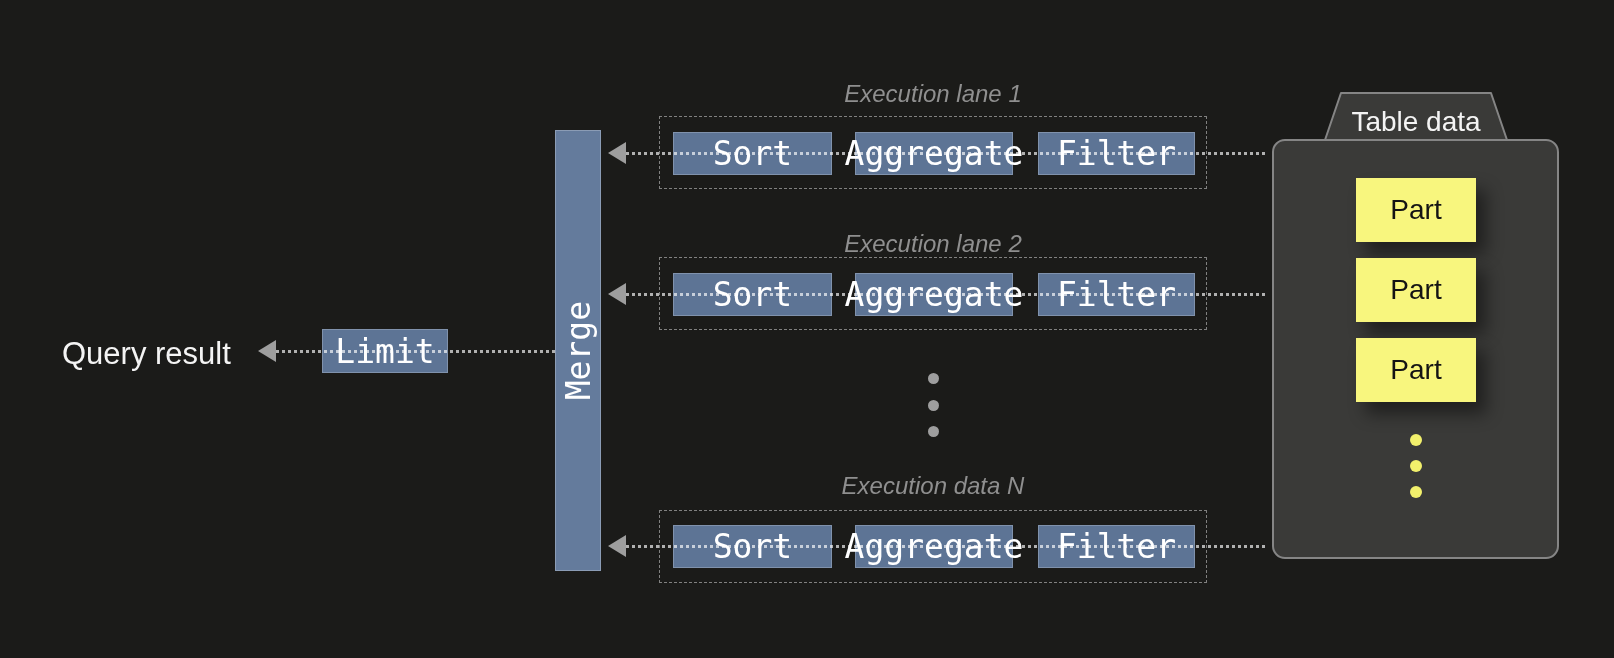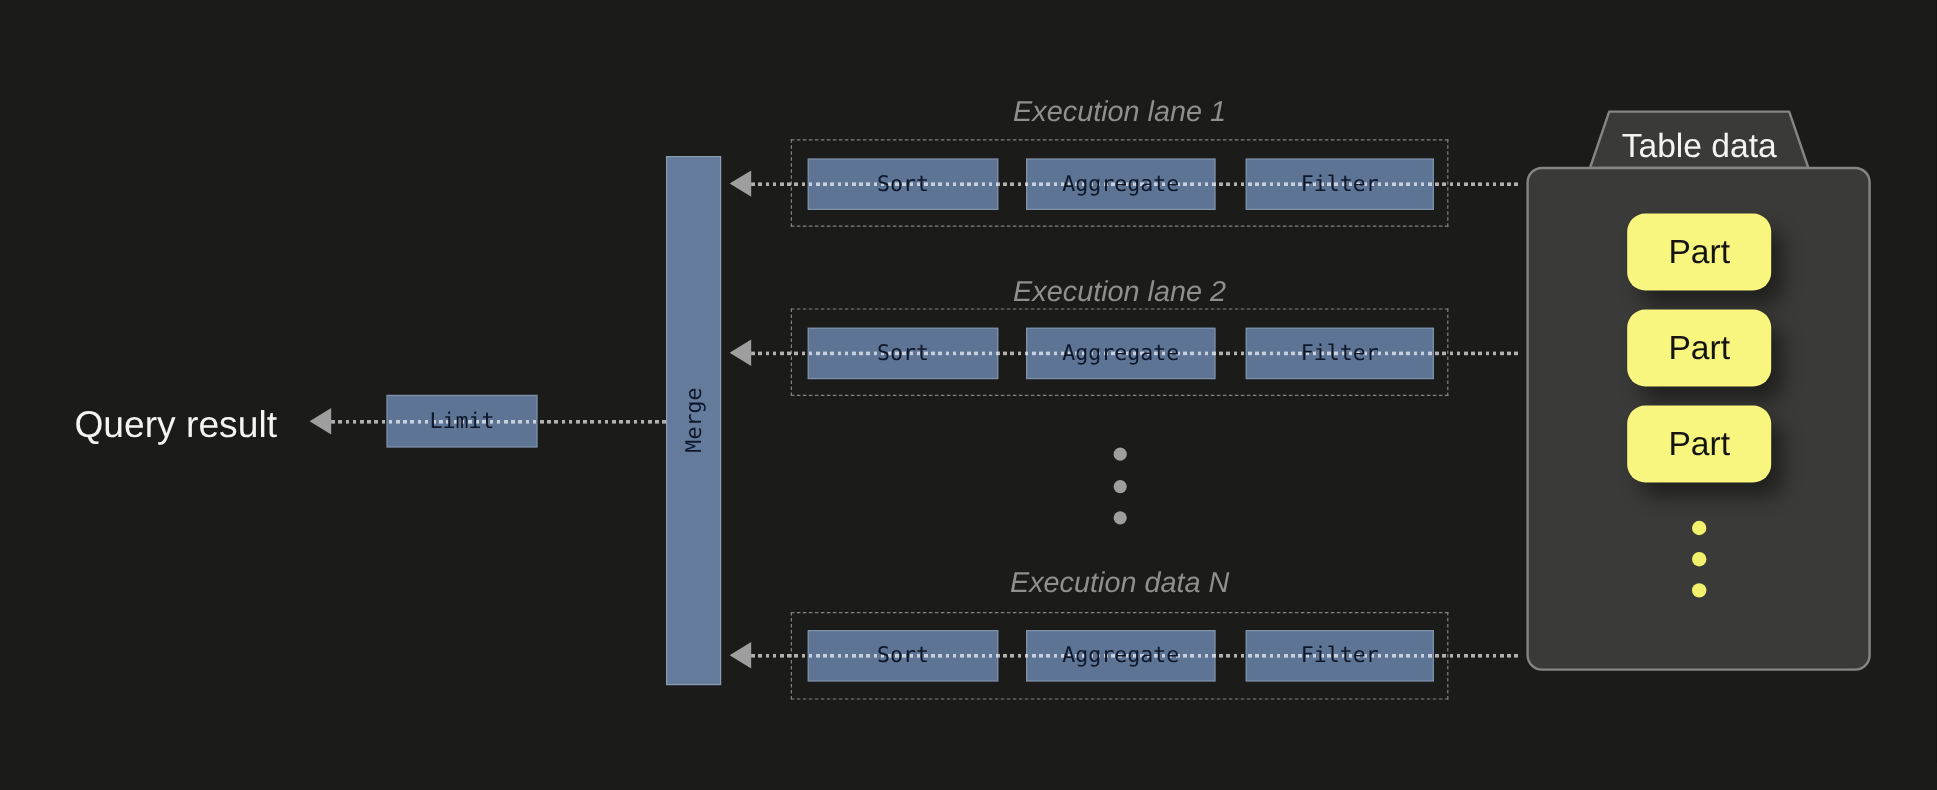--- a/index.html
+++ b/index.html
@@ -22,21 +22,21 @@
     position:absolute;height:43px;
     background:var(--c-box-blue,#5d7495);
     border:1px solid rgba(255,255,255,0.22);
     box-sizing:border-box;
     display:flex;align-items:center;justify-content:center;
   }
   .limit-box{left:322px;top:329px;width:126px;height:44px;}
   .op-box span,.limit-box span,.merge-bar span{
     position:relative;z-index:3;
     font-family:"DejaVu Sans Mono","Liberation Mono",monospace;
-    font-size:18px;color:#0f172a;white-space:nowrap;
+    font-size:33px;color:#ffffff;white-space:nowrap;
   }
   .merge-bar{
     position:absolute;left:555px;top:130px;width:46px;height:441px;
     background:var(--c-merge-blue,#647b9c);
     border:1px solid rgba(255,255,255,0.25);
     box-sizing:border-box;
     display:flex;align-items:center;justify-content:center;
   }
   .merge-bar span{
     writing-mode:vertical-rl;transform:rotate(180deg);text-orientation:mixed;
@@ -63,21 +63,21 @@
   .table-svg{position:absolute;left:0;top:0;}
   .table-title{
     position:absolute;left:1341px;top:107px;width:150px;height:30px;line-height:30px;
     text-align:center;color:var(--c-text-white,#f4f4f4);font-size:28px;white-space:nowrap;
   }
   .part-box{
     position:absolute;left:1356px;width:120px;height:64px;
     background:var(--c-part-yellow,#f8f67e);
     box-shadow:10px 12px 16px rgba(0,0,0,0.45);
     display:flex;align-items:center;justify-content:center;
-    color:#141414;font-size:28px;border-radius:15px;
+    color:#141414;font-size:28px;
   }
   .yellow-dot{
     position:absolute;left:1410px;width:12px;height:12px;border-radius:50%;
     background:var(--c-dot-yellow,#f2f06c);
   }
 </style>
 </head>
 <body>
 
 <div class="canvas">

